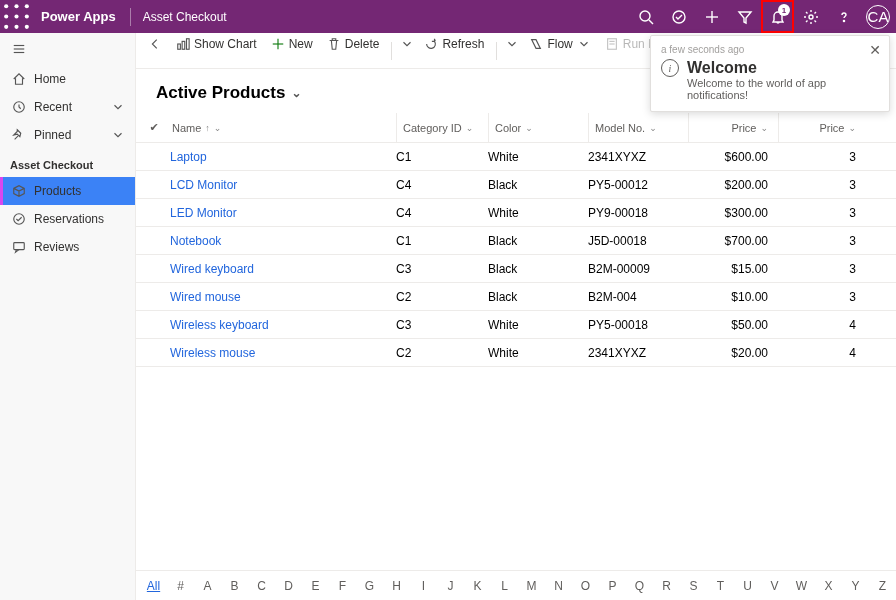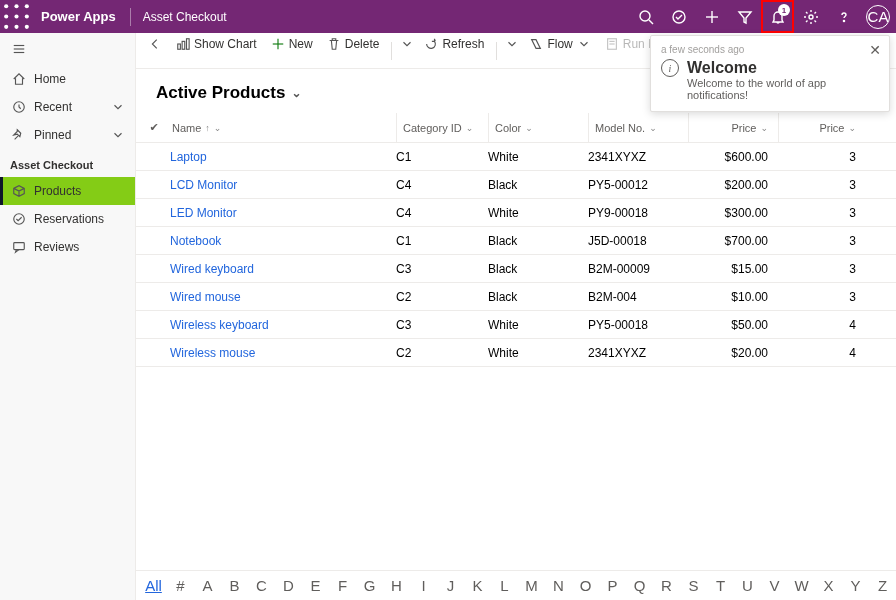--- a/index.html
+++ b/index.html
@@ -19,21 +19,21 @@
 .topbar .avatar { width: 24px; height: 24px; border-radius: 50%; border: 1px solid #fff; display: flex; align-items: center; justify-content: center; font-size: 15px; margin: 0 6px; }
 
 
 .page { display: flex; height: 567px; }
 .sidebar { width: 138px; background: #f8f8f8; border-right: 1px solid #edebe9; font-size: 12px; color: #323130; }
 .sidebar .burger { height: 32px; display: flex; align-items: center; padding-left: 12px; cursor: pointer; }
 .sidebar .nav-item { height: 28px; display: flex; align-items: center; padding: 0 10px 0 12px; cursor: pointer; gap: 8px; }
 .sidebar .nav-item .chev { margin-left: auto; }
 .sidebar .section-label { font-size: 11px; font-weight: 600; padding: 10px 10px 6px 10px; color: #323130; }
 .sidebar .sub-item { height: 28px; display: flex; align-items: center; padding: 0 10px 0 12px; gap: 8px; cursor: pointer; }
-.sidebar .sub-item.selected { background: #84cc16; border-left: 3px solid #0f172a; padding-left: 9px; }
+.sidebar .sub-item.selected { background: #3b82f6; border-left: 3px solid #d946ef; padding-left: 9px; }
 .sidebar svg { width: 14px; height: 14px; stroke: #555; fill: none; stroke-width: 1.3; }
 
 
 .main { flex: 1; position: relative; display: flex; flex-direction: column; }
 .cmdbar { height: 36px; border-bottom: 1px solid #edebe9; display: flex; align-items: center; font-size: 12px; color: #323130; padding: 0 6px; gap: 2px; }
 .cmdbar .cmd { display: flex; align-items: flex-start; gap: 4px; padding: 0 6px; height: 28px; cursor: pointer; border-radius: 2px; }
 .cmdbar svg { width: 14px; height: 14px; stroke: #555; fill: none; stroke-width: 1.3; }
 .cmdbar .sep { width: 1px; height: 18px; background: #e1dfdd; margin: 0 4px; }
 .cmdbar .chev-split { width: 18px; justify-content: center; padding: 0; }
 
@@ -52,21 +52,21 @@
 .col-model { width: 100px; margin-left: 10px; }
 .col-price { width: 90px; text-align: right; padding-right: 10px; }
 .col-rating{ width: 90px; text-align: right; padding-right: 12px; }
 .grid-header > div { display: flex; align-items: center; gap: 4px; border-left: 1px solid #edebe9; height: 100%; padding-left: 6px; }
 .grid-header > .col-check, .grid-header > .col-name { border-left: none; }
 .grid-header .hchev { font-size: 9px; color: #888; }
 .col-name a { color: #2266dd; text-decoration: none; cursor: pointer; }
 .grid-header .col-price, .grid-header .col-rating { justify-content: flex-end; }
 
 
-.alpha { height: 30px; border-top: 1px solid #edebe9; display: flex; align-items: center; font-size: 15px; color: #605e5c; padding-left: 4px; }
+.alpha { height: 30px; border-top: 1px solid #edebe9; display: flex; align-items: center; font-size: 12px; color: #605e5c; padding-left: 4px; }
 .alpha span { width: 27px; text-align: center; cursor: pointer; }
 .alpha .all { color: #2266dd; text-decoration: underline; }
 
 
 .toast { position: absolute; top: 2px; right: 6px; width: 240px; background: #fff; border: 1px solid #e1dfdd; box-shadow: 0 2px 8px rgba(0,0,0,.15); border-radius: 2px; padding: 8px 10px 10px 10px; font-size: 11px; color: #605e5c; }
 .toast .time { font-size: 10px; color: #a19f9d; }
 .toast .close { position: absolute; top: 6px; right: 8px; cursor: pointer; font-size: 14px; color: #605e5c; }
 .toast .body { display: flex; gap: 8px; margin-top: 4px; }
 .toast .info-icon { width: 18px; height: 18px; border: 1.2px solid #605e5c; border-radius: 50%; display: flex; align-items: center; justify-content: center; font-style: italic; font-size: 10px; flex-shrink: 0; font-family: Georgia, serif; }
 .toast .title { font-size: 16px; font-weight: 600; color: #323130; }

